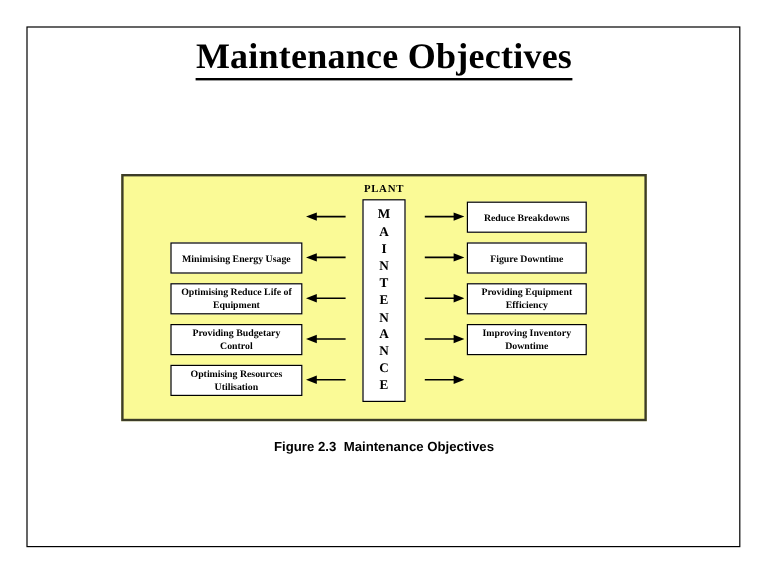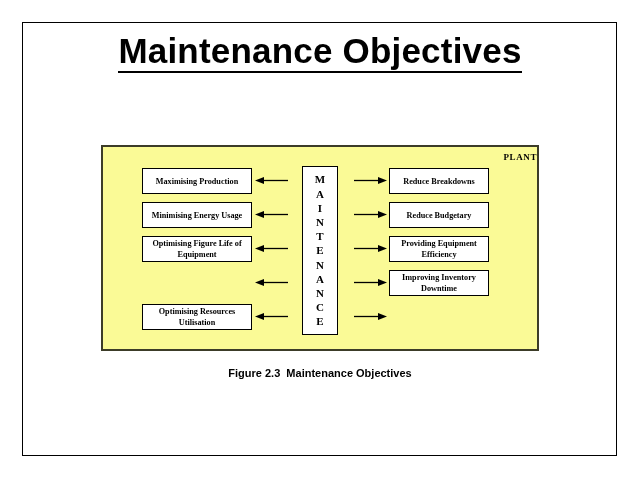--- a/index.html
+++ b/index.html
@@ -27,23 +27,23 @@
     background: #ffffff;
   }
 
   
   #slide-title {
     position: absolute;
     left: 0;
     top: 30px;
     width: 638px;
     text-align: center;
-    font-family: Liberation Sans, sans-serif;
-    font-weight: bold;
-    font-size: 35px;
+    font-family: Liberation Serif, serif;
+    font-weight: bold;
+    font-size: 30px;
     letter-spacing: 0.2px;
     color: #000000;
   }
   #slide-title span {
     border-bottom: 2px solid #000000;
     padding-bottom: 1px;
   }
 
   
   #diagram-panel {
@@ -56,21 +56,21 @@
     border: 2px solid #3c3c28;
     box-sizing: border-box;
   }
 
   
   #plant-label {
     position: absolute;
     left: 0;
     top: 5px;
     width: 434px;
-    text-align: right;
+    text-align: center;
     font-family: "Liberation Serif", serif;
     font-weight: bold;
     font-size: 9px;
     letter-spacing: 0.6px;
     color: #000000;
   }
 
   
   .node-box {
     position: absolute;
@@ -154,23 +154,23 @@
 <div id="page-frame">
 
   <div id="slide-title" style="left:-22px; top:8px;">
     <span>Maintenance Objectives</span>
   </div>
 
   <div id="diagram-panel" style="left:78px; top:122px;">
 
     <div id="plant-label">PLANT</div>
 
-    <div class="node-box left row0">Maximising Production</div>
     <div class="node-box left row1">Minimising Energy Usage</div>
-    <div class="node-box left row2">Optimising Figure Life of Equipment</div>
+    <div class="node-box left row2">Optimising Reduce Life of Equipment</div>
+    <div class="node-box left row3">Providing Budgetary Control</div>
     <div class="node-box left row4">Optimising Resources Utilisation</div>
 
     <svg class="arrow left-arrow arrow-row0" viewBox="0 0 34 9">
       <line x1="33" y1="4.5" x2="8" y2="4.5" stroke="#000" stroke-width="1.3"></line>
       <polygon points="0,4.5 9,1 9,8" fill="#000"></polygon>
     </svg>
     <svg class="arrow left-arrow arrow-row1" viewBox="0 0 34 9">
       <line x1="33" y1="4.5" x2="8" y2="4.5" stroke="#000" stroke-width="1.3"></line>
       <polygon points="0,4.5 9,1 9,8" fill="#000"></polygon>
     </svg>
@@ -216,21 +216,21 @@
     <svg class="arrow right-arrow arrow-row3" viewBox="0 0 34 9">
       <line x1="1" y1="4.5" x2="26" y2="4.5" stroke="#000" stroke-width="1.3"></line>
       <polygon points="34,4.5 25,1 25,8" fill="#000"></polygon>
     </svg>
     <svg class="arrow right-arrow arrow-row4" viewBox="0 0 34 9">
       <line x1="1" y1="4.5" x2="26" y2="4.5" stroke="#000" stroke-width="1.3"></line>
       <polygon points="34,4.5 25,1 25,8" fill="#000"></polygon>
     </svg>
 
     <div class="node-box right row0">Reduce Breakdowns</div>
-    <div class="node-box right row1">Reduce Budgetary</div>
+    <div class="node-box right row1">Figure Downtime</div>
     <div class="node-box right row2">Providing Equipment Efficiency</div>
     <div class="node-box right row3">Improving Inventory Downtime</div>
 
   </div>
 
   <div id="figure-caption" style="left:-22px; top:344px;">Figure 2.3  Maintenance Objectives</div>
 
 </div>
 
 </body></html>

